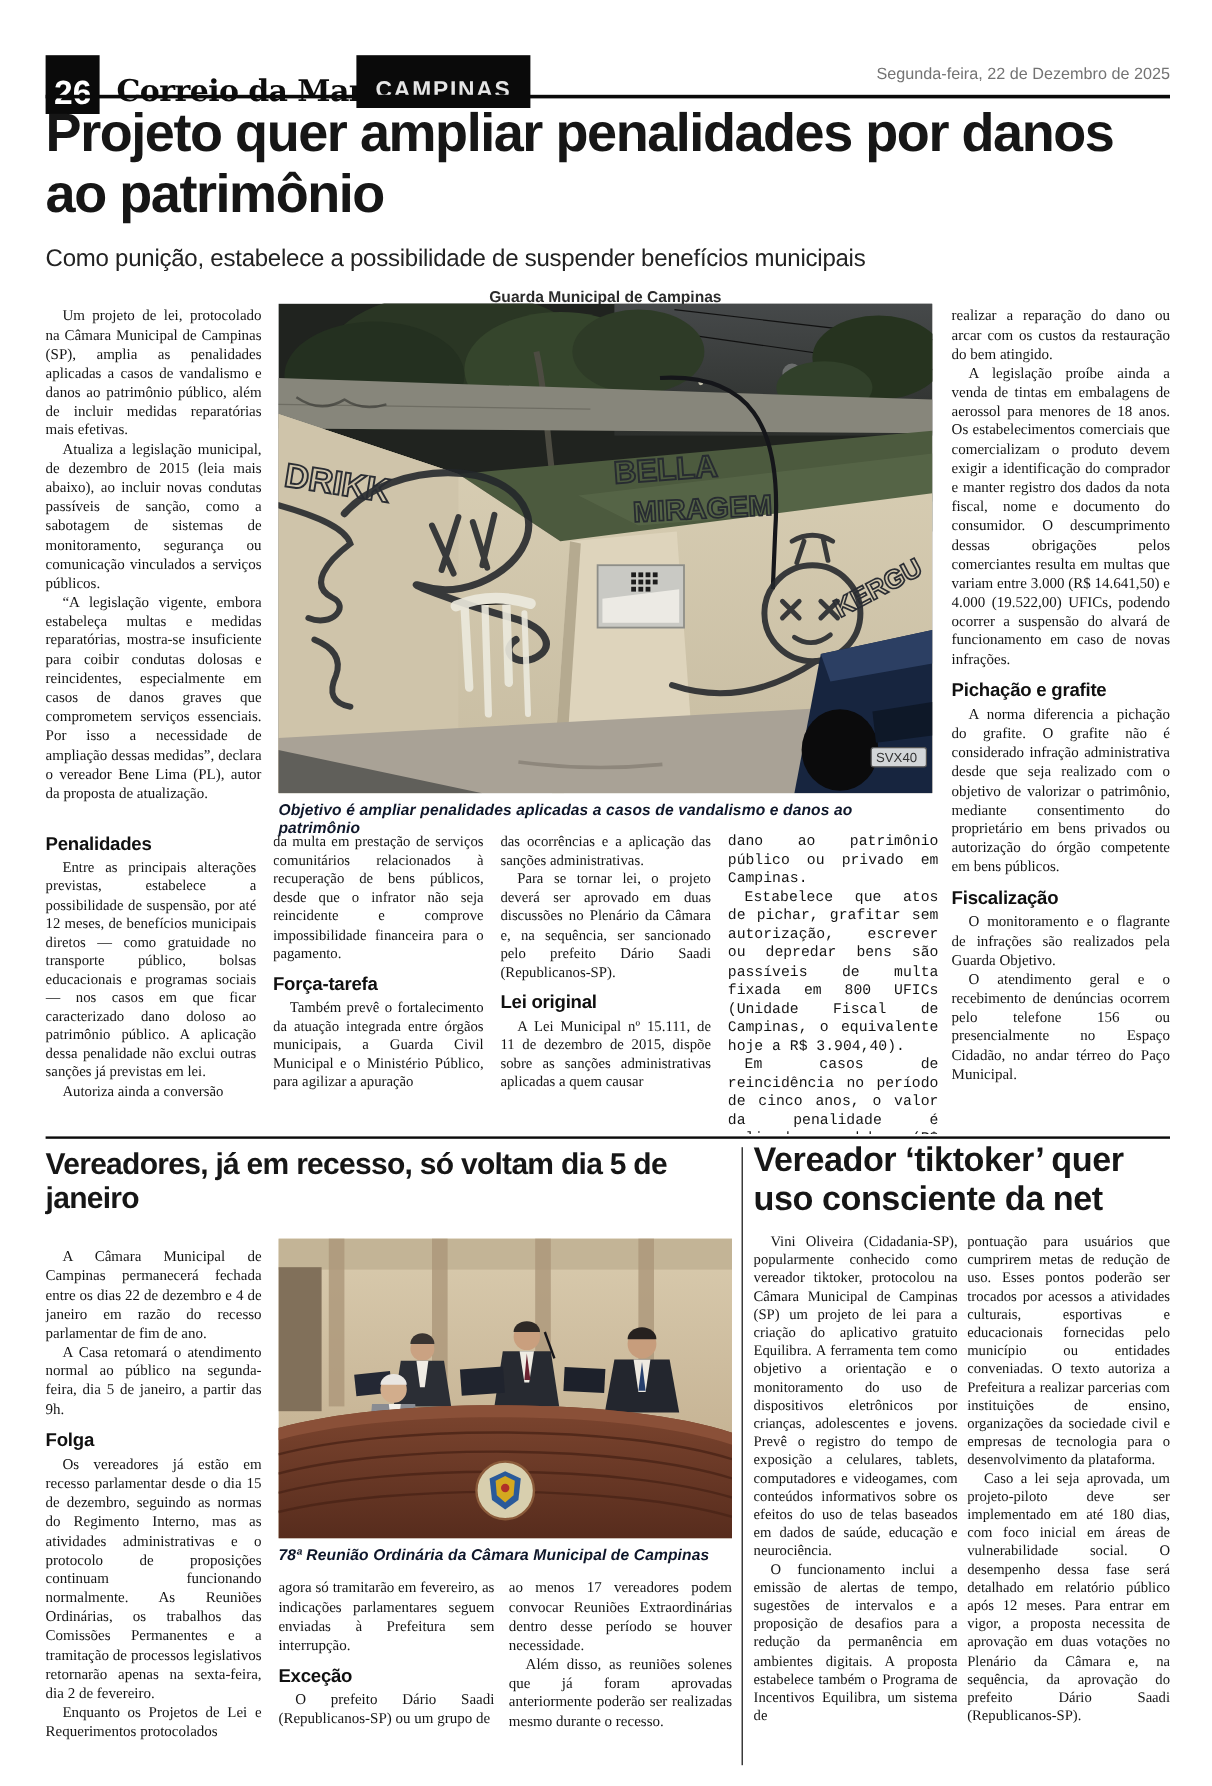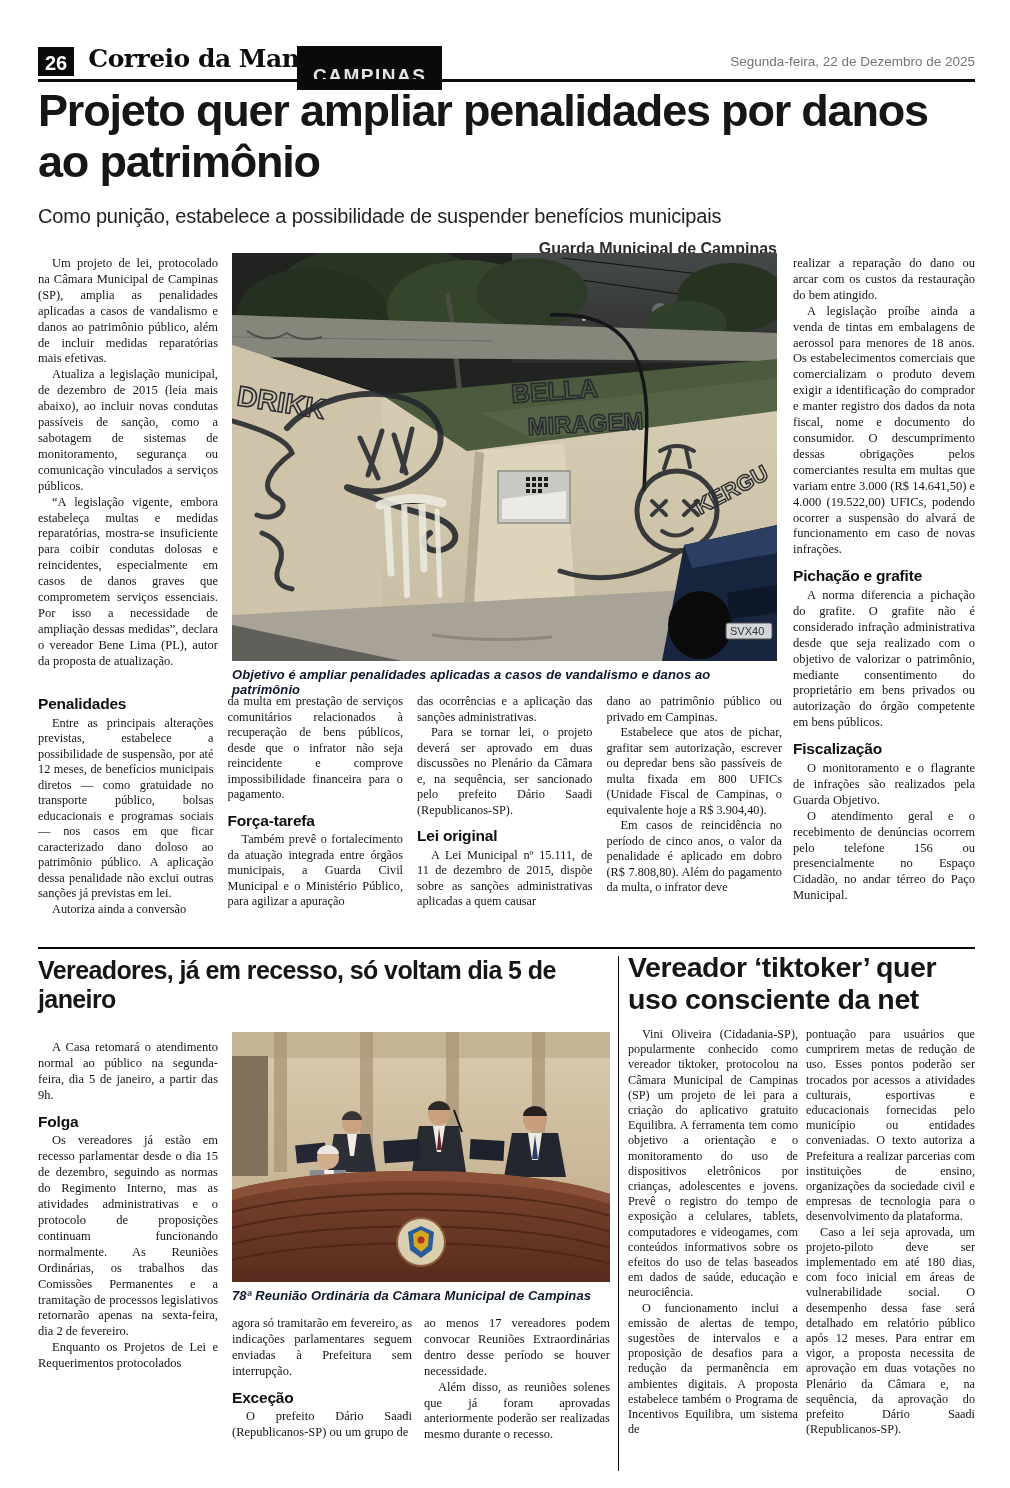--- a/index.html
+++ b/index.html
@@ -2,39 +2,39 @@
 <html lang="pt"><head>
 <meta charset="utf-8">
 <style>
   html,body{margin:0;padding:0;background:#e8e8e8;}
   #sheet{position:relative;width:1010px;height:1488px;background:#ffffff;overflow:hidden;
          font-family:"Liberation Serif",serif;color:#141414;}
   .abs{position:absolute;}
 
   
   .pageno{background:#0a0a0a;color:#fff;font-family:"Liberation Sans",sans-serif;
-          font-weight:bold;font-size:20px;padding:6px 7px 3px;display:inline-block;line-height:1;}
+          font-weight:bold;font-size:28px;padding:18px 7px 3px;display:inline-block;line-height:1;}
   .masthead{font-family:"DejaVu Serif",serif;font-weight:bold;font-size:25px;letter-spacing:-0.5px;
             color:#0d0d0d;line-height:1;}
   .sectionbox{background:#0a0a0a;color:#e5e5e5;font-family:"Liberation Sans",sans-serif;
               font-weight:bold;font-size:19px;letter-spacing:1.5px;padding:20px 16px 5px;line-height:1;}
   .dateline{font-family:"Liberation Sans",sans-serif;font-size:13.5px;color:#737373;}
   .hrule{background:#0a0a0a;height:2.5px;}
 
   
   .hl1{font-family:"Liberation Sans",sans-serif;font-weight:bold;font-size:45px;line-height:1.13;
        letter-spacing:-1.2px;color:#161616;}
   .hl2{font-family:"Liberation Sans",sans-serif;font-weight:bold;font-size:25px;line-height:1.14;
        letter-spacing:-0.6px;color:#161616;}
   .hl3{font-family:"Liberation Sans",sans-serif;font-weight:bold;font-size:28.5px;line-height:1.12;
        letter-spacing:-0.4px;color:#161616;}
   .subhead{font-family:"Liberation Sans",sans-serif;font-size:20px;color:#222;letter-spacing:-0.2px;}
 
-  .credit{font-family:"Liberation Sans",sans-serif;font-weight:bold;font-size:16px;color:#2b2b2b;
-          text-align:right;}
+  .credit{font-family:"Liberation Sans",sans-serif;font-weight:bold;font-size:13px;color:#2b2b2b;
+          text-align:center;}
   .caption{font-family:"Liberation Sans",sans-serif;font-style:italic;font-weight:bold;
            font-size:13px;color:#0f172a;letter-spacing:0.1px;}
 
   
   .col{overflow:hidden;text-align:justify;font-size:12.5px;line-height:15.9px;}
   .col p{margin:0;text-indent:14px;}
   .col p.ni{text-indent:0;}
   .hd{font-family:"Liberation Sans",sans-serif;font-weight:bold;font-size:15.5px;
       letter-spacing:-0.2px;margin:9px 0 3px;text-indent:0;line-height:1.15;color:#101010;}
   .hd.first{margin-top:1px;}
@@ -192,21 +192,21 @@
       <p class="ni">da multa em prestação de serviços comunitários relacionados à recuperação de bens públicos, desde que o infrator não seja reincidente e comprove impossibilidade financeira para o pagamento.</p>
       <div class="hd">Força-tarefa</div>
       <p>Também prevê o fortalecimento da atuação integrada entre órgãos municipais, a Guarda Civil Municipal e o Ministério Público, para agilizar a apuração</p>
     </div>
     <div class="col mid" style="height:251px;">
       <p class="ni">das ocorrências e a aplicação das sanções administrativas.</p>
       <p>Para se tornar lei, o projeto deverá ser aprovado em duas discussões no Plenário da Câmara e, na sequência, ser sancionado pelo prefeito Dário Saadi (Republicanos-SP).</p>
       <div class="hd">Lei original</div>
       <p>A Lei Municipal nº 15.111, de 11 de dezembro de 2015, dispõe sobre as sanções administrativas aplicadas a quem causar</p>
     </div>
-    <div class="col mid" style="height:251px;">
+    <div class="col mid" style="height:251px;font-family:Liberation Mono, monospace;">
       <p class="ni">dano ao patrimônio público ou privado em Campinas.</p>
       <p>Estabelece que atos de pichar, grafitar sem autorização, escrever ou depredar bens são passíveis de multa fixada em 800 UFICs (Unidade Fiscal de Campinas, o equivalente hoje a R$ 3.904,40).</p>
       <p>Em casos de reincidência no período de cinco anos, o valor da penalidade é aplicado em dobro (R$ 7.808,80). Além do pagamento da multa, o infrator deve</p>
     </div>
   </div>
 
   <div class="abs thinrule" style="left:38px;right:35px;top:947px;"></div>
 
   <div class="abs hl2" style="left:38px;top:956px;width:575px;">Vereadores, já em recesso, só voltam dia 5 de janeiro</div>
   <div class="abs credit" style="left:232px;top:1019px;width:378px;margin-top:24px;">Álvaro Jr.</div>
@@ -279,20 +279,21 @@
         <circle cx="189" cy="210" r="24" fill="#d8cfae" stroke="#8a5a3a" stroke-width="2"></circle>
         <polygon points="189,194 202,200 200,218 189,226 178,218 176,200" fill="#2a5a9a"></polygon>
         <polygon points="189,198 197,202 196,214 189,220 182,214 181,202" fill="#d4a820"></polygon>
         <circle cx="189" cy="208" r="3.5" fill="#b03028"></circle>
       </g>
     </svg>
   </div>
   <div class="abs caption" style="left:232px;top:1288px;width:378px;">78ª Reunião Ordinária da Câmara Municipal de Campinas</div>
 
   <div class="abs col" style="left:38px;top:1040px;width:180px;height:445px;">
+    <p>A Câmara Municipal de Campinas permanecerá fechada entre os dias 22 de dezembro e 4 de janeiro em razão do recesso parlamentar de fim de ano.</p>
     <p>A Casa retomará o atendimento normal ao público na segunda-feira, dia 5 de janeiro, a partir das 9h.</p>
     <div class="hd">Folga</div>
     <p>Os vereadores já estão em recesso parlamentar desde o dia 15 de dezembro, seguindo as normas do Regimento Interno, mas as atividades administrativas e o protocolo de proposições continuam funcionando normalmente. As Reuniões Ordinárias, os trabalhos das Comissões Permanentes e a tramitação de processos legislativos retornarão apenas na sexta-feira, dia 2 de fevereiro.</p>
     <p>Enquanto os Projetos de Lei e Requerimentos protocolados</p>
   </div>
   <div class="abs col" style="left:232px;top:1316px;width:180px;height:170px;">
     <p class="ni">agora só tramitarão em fevereiro, as indicações parlamentares seguem enviadas à Prefeitura sem interrupção.</p>
     <div class="hd">Exceção</div>
     <p>O prefeito Dário Saadi (Republicanos-SP) ou um grupo de</p>
   </div>

